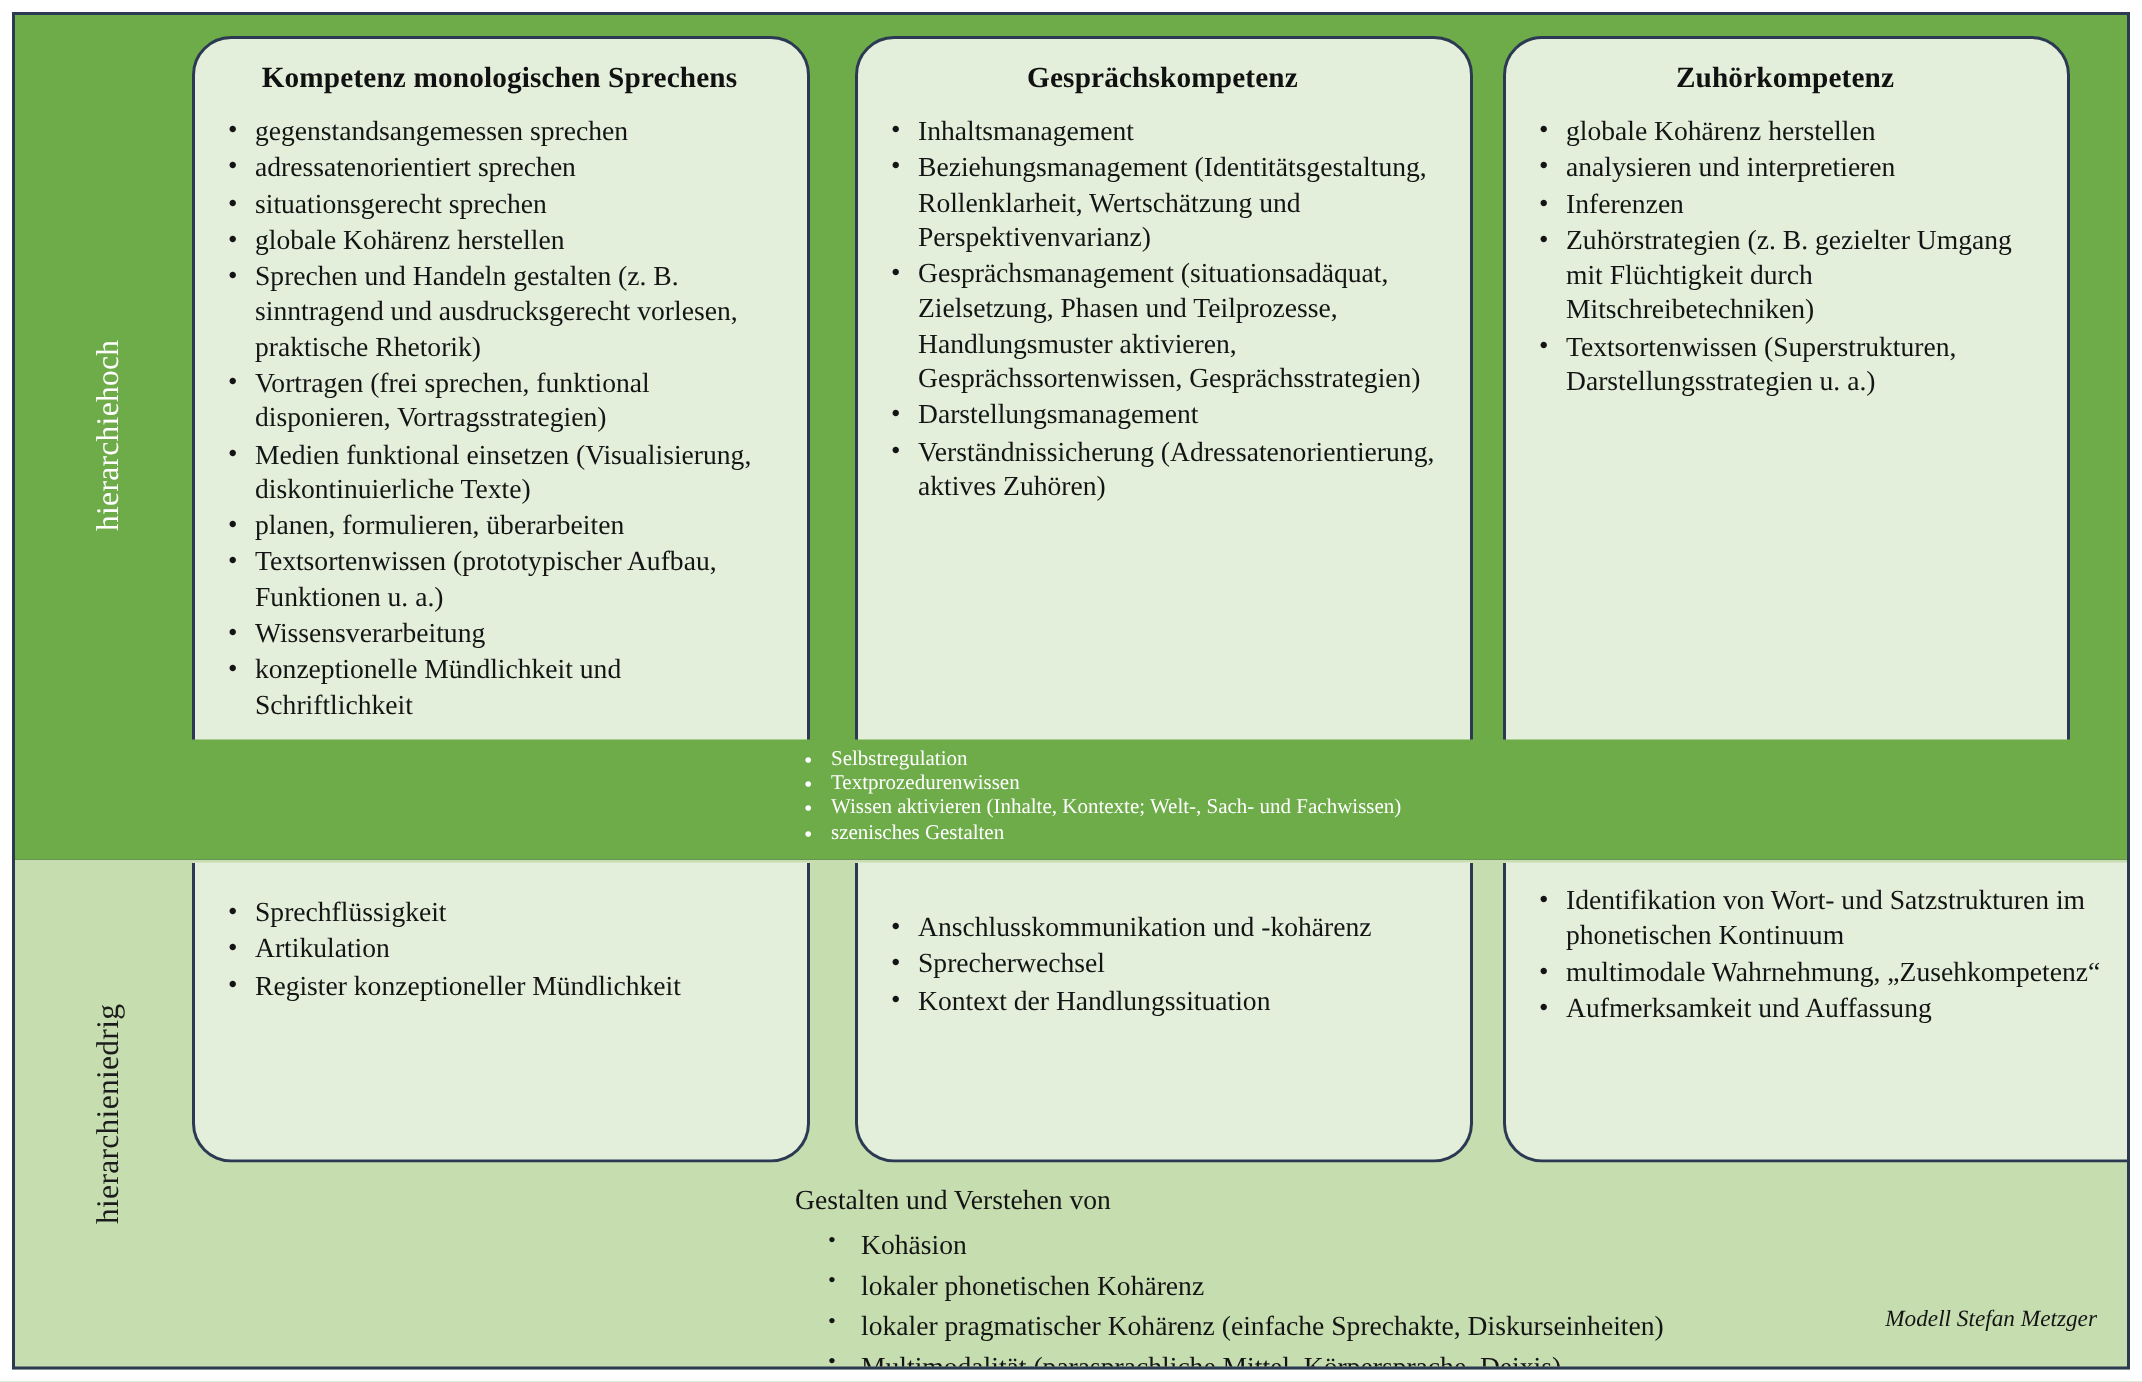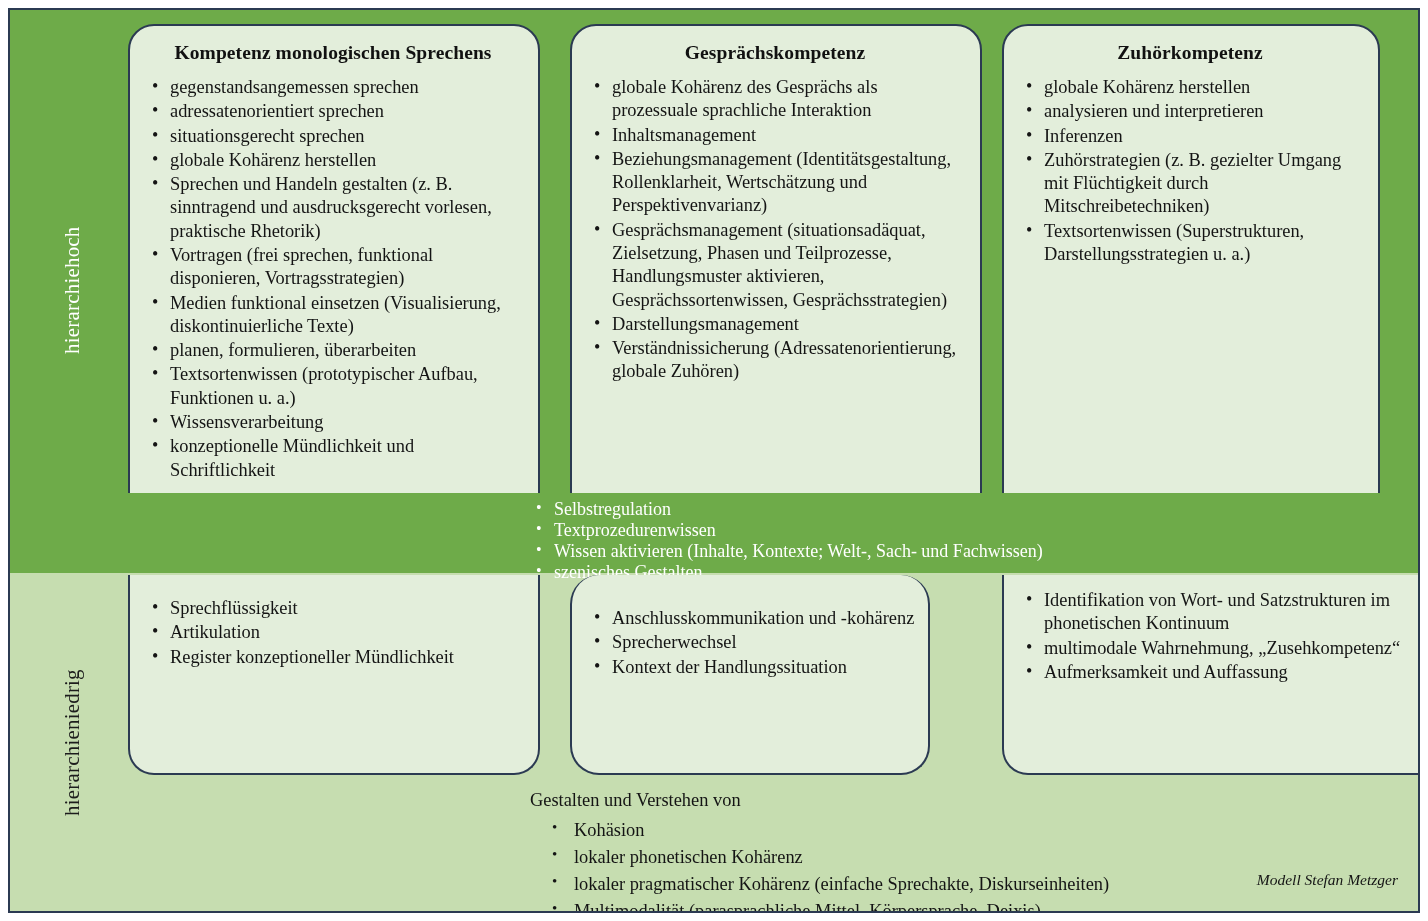--- a/index.html
+++ b/index.html
@@ -116,21 +116,21 @@
     position: absolute;
     left: 0;
     top: 483px;
     width: 100%;
     height: 80px;
     background: #6eab49;
     padding: 6px 0 0 520px;
   }
   #shared-band ul.bullets li {
     color: #ffffff;
-    font-size: 18px;
+    font-size: 14px;
     line-height: 1.16;
     margin-bottom: 0;
     padding-left: 24px;
     font-family: Liberation Serif, serif;
   }
   #shared-band ul.bullets li::before {
     color: #ffffff;
     font-size: 16px;
     left: 6px;
     top: 0px;
@@ -141,21 +141,21 @@
     position: absolute;
     top: 565px;
     height: 200px;
     background: #e3eedb;
     border: 2px solid #2b3a52;
     border-top: none;
     border-radius: 0 0 26px 26px;
     padding: 22px 6px 0 18px;
   }
   #card-bot-1 { left: 118px; width: 412px; }
-  #card-bot-2 { left: 560px; width: 360px; border-radius: 29px; }
+  #card-bot-2 { left: 560px; width: 412px; }
   #card-bot-3 { left: 992px; width: 472px; }
   #card-bot-2 { padding-top: 32px; }
   #card-bot-3 { padding-top: 14px; }
 
   
   #bottom-shared {
     position: absolute;
     left: 520px;
     top: 780px;
     width: 880px;
@@ -209,26 +209,25 @@
       <li>planen, formulieren, überarbeiten</li>
       <li>Textsortenwissen (prototypischer Aufbau, Funktionen u. a.)</li>
       <li>Wissensverarbeitung</li>
       <li>konzeptionelle Mündlichkeit und Schriftlichkeit</li>
     </ul>
   </div>
 
   <div class="card-top" id="card-top-2">
     <div class="card-title">Gesprächskompetenz</div>
     <ul class="bullets">
-      <li>globale Kohärenz des Gesprächs als prozessuale sprachliche Interaktion</li>
       <li>Inhaltsmanagement</li>
       <li>Beziehungsmanagement (Identitätsgestaltung, Rollenklarheit, Wertschätzung und Perspektivenvarianz)</li>
       <li>Gesprächsmanagement (situationsadäquat, Zielsetzung, Phasen und Teilprozesse, Handlungsmuster aktivieren, Gesprächssortenwissen, Gesprächsstrategien)</li>
       <li>Darstellungsmanagement</li>
-      <li>Verständnissicherung (Adressatenorientierung, globale Zuhören)</li>
+      <li>Verständnissicherung (Adressatenorientierung, aktives Zuhören)</li>
     </ul>
   </div>
 
   <div class="card-top" id="card-top-3">
     <div class="card-title">Zuhörkompetenz</div>
     <ul class="bullets">
       <li>globale Kohärenz herstellen</li>
       <li>analysieren und interpretieren</li>
       <li>Inferenzen</li>
       <li>Zuhörstrategien (z. B. gezielter Umgang mit Flüchtigkeit durch Mitschreibetechniken)</li>

